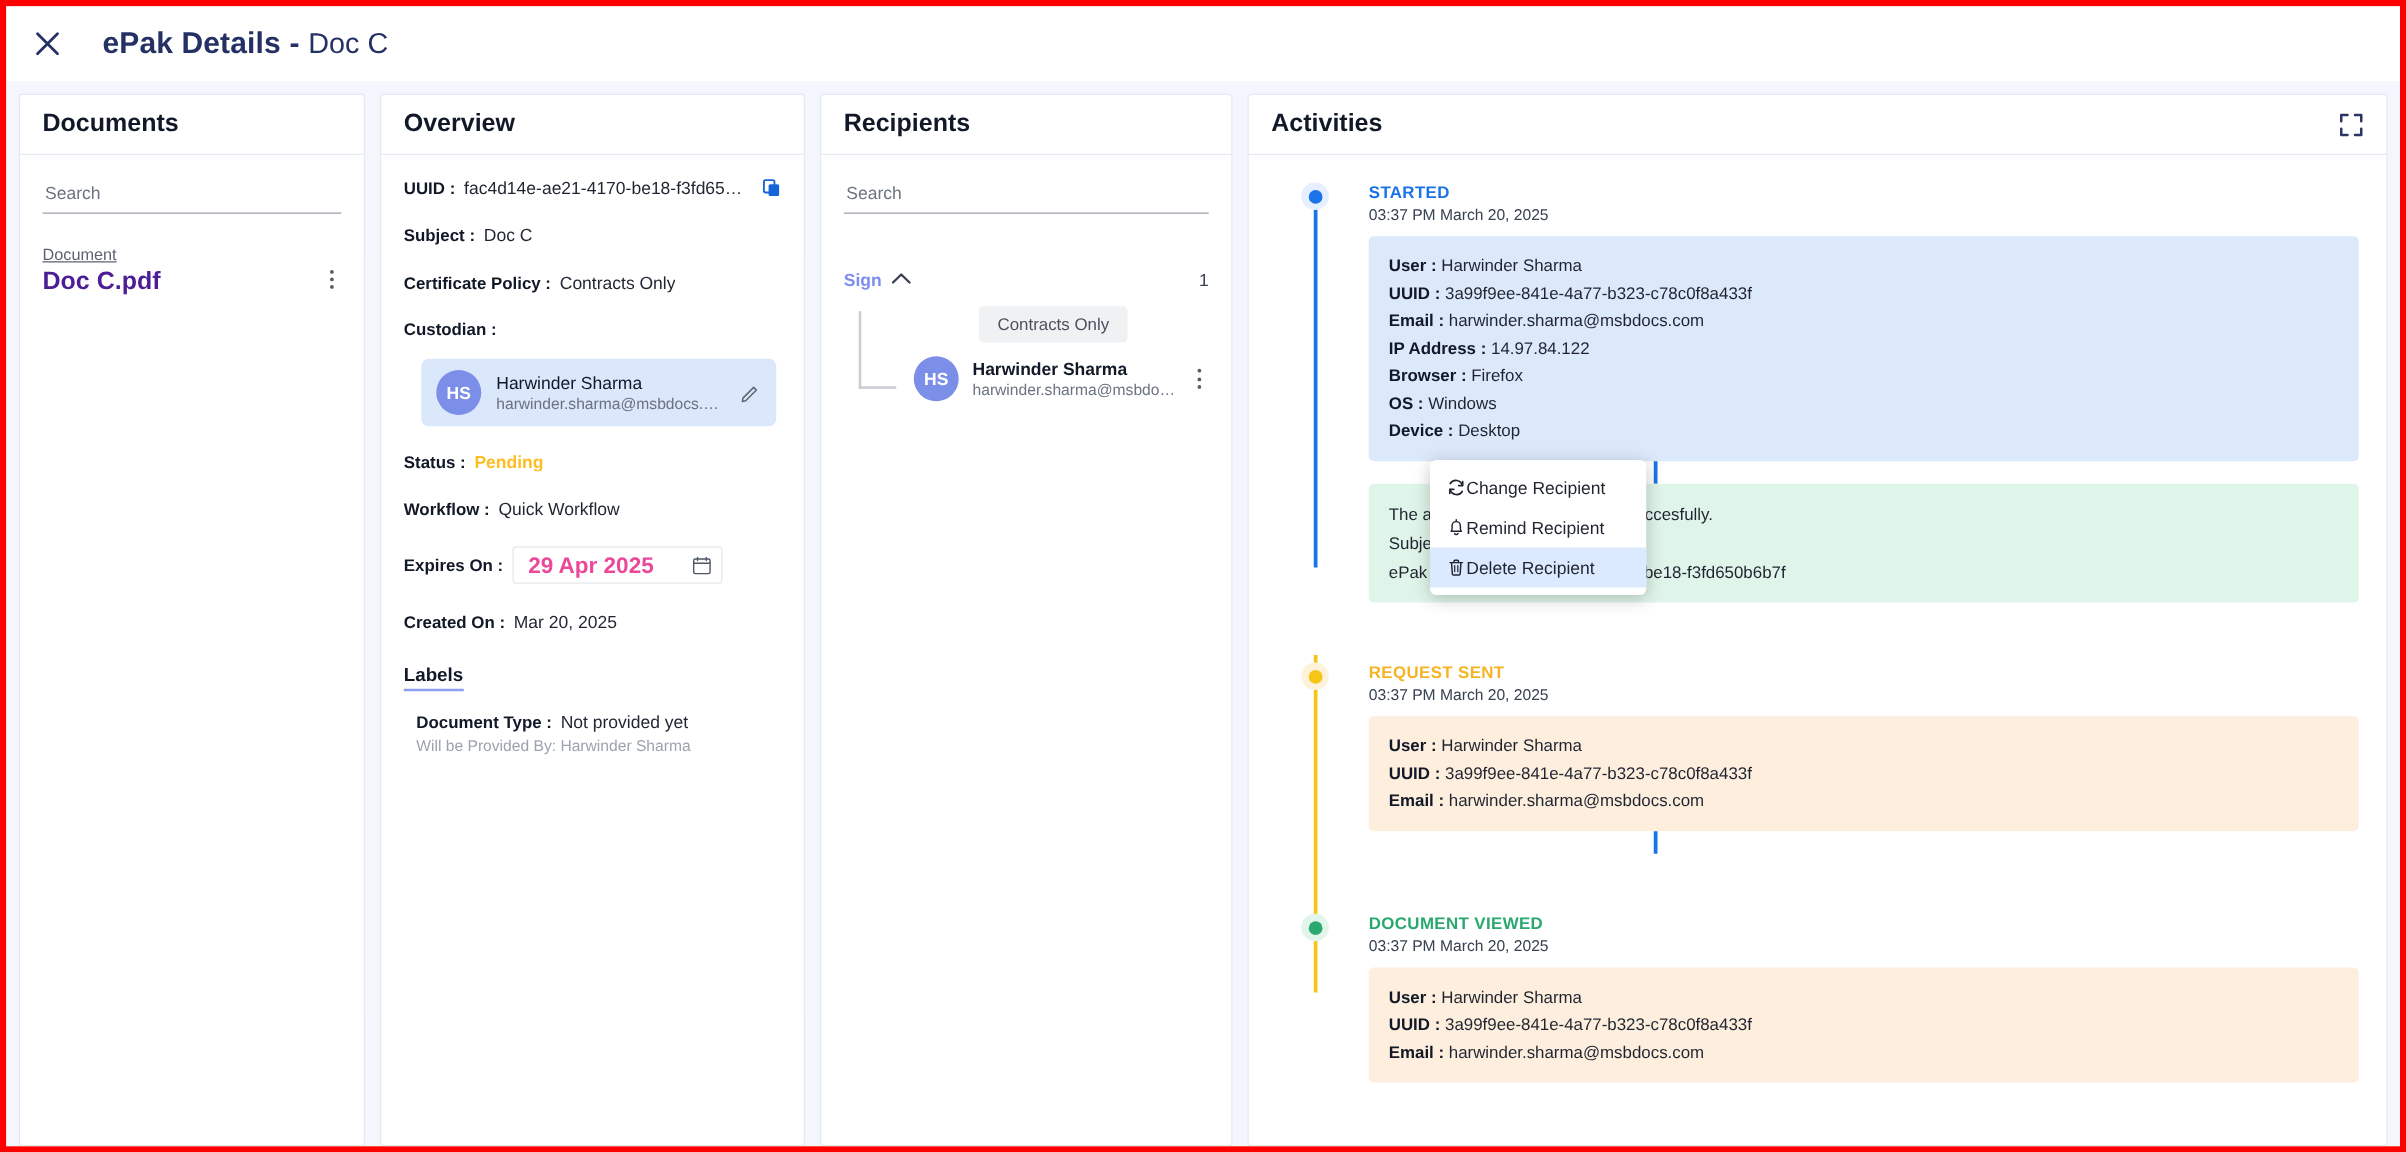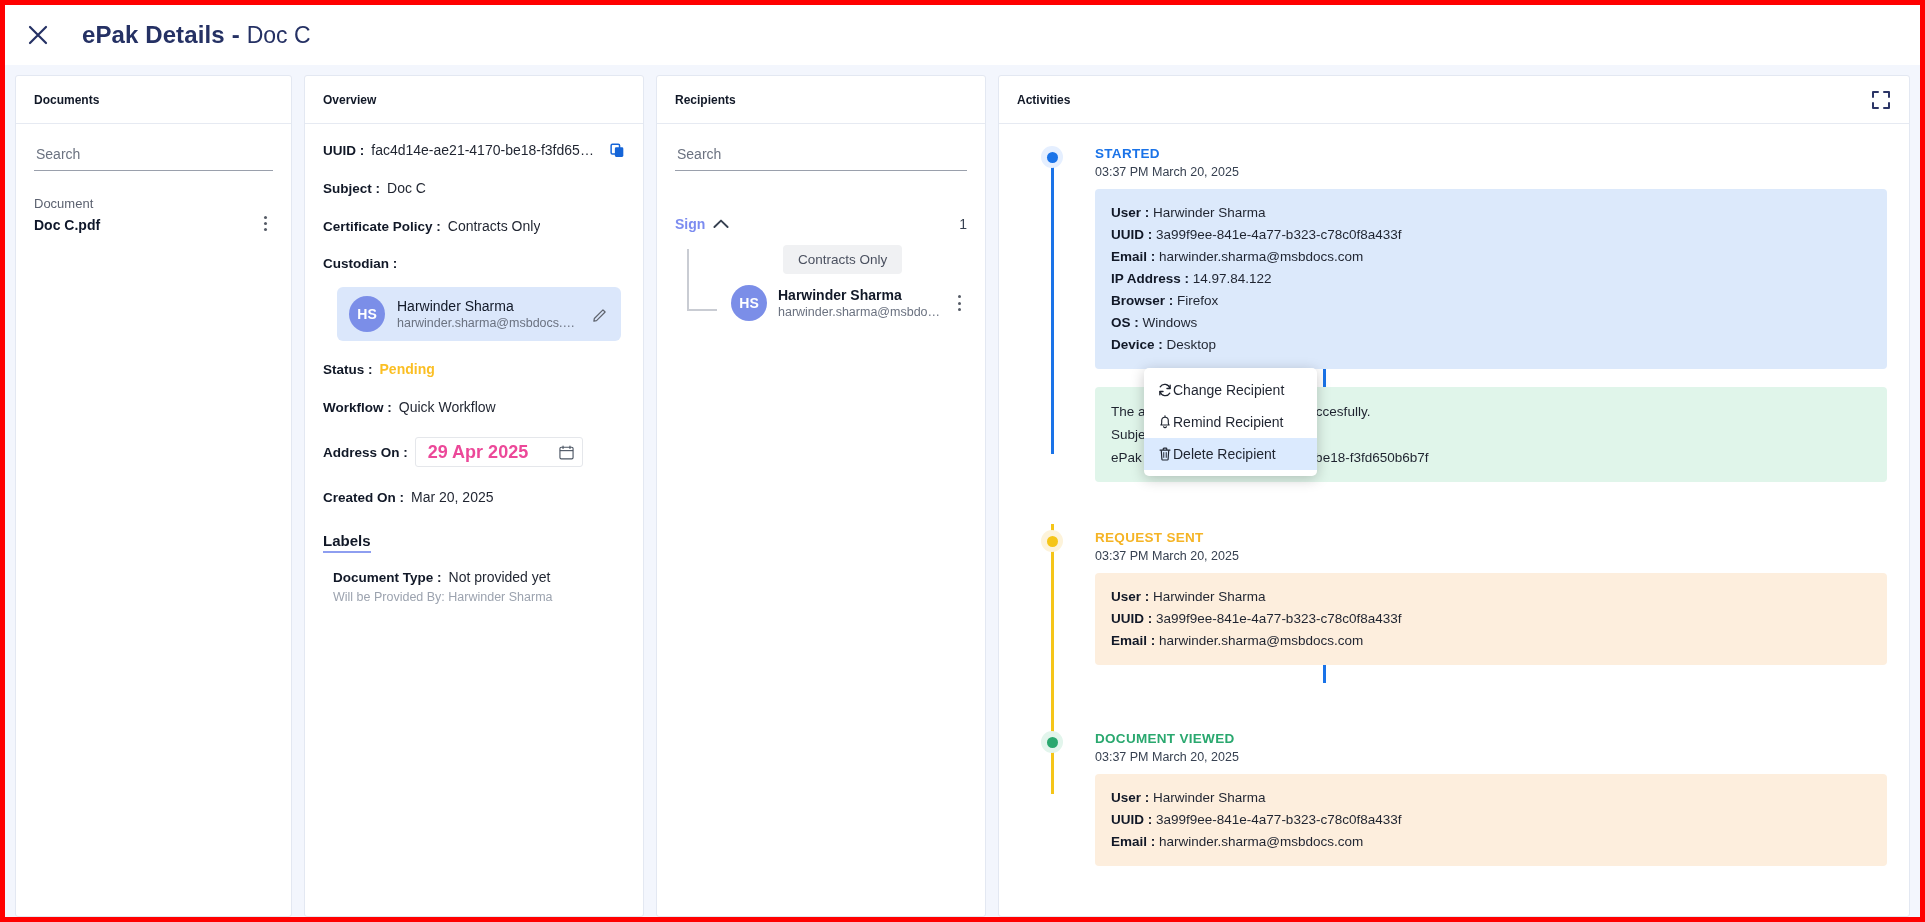--- a/index.html
+++ b/index.html
@@ -58,21 +58,21 @@
   .panel-overview  { width: 340px; }
   .panel-recipients{ width: 330px; }
   .panel-activities{ flex: 1; }
 
   .panel-head {
     height: 48px; min-height: 48px;
     display: flex; align-items: center; justify-content: space-between;
     padding: 0 18px;
     border-bottom: 1px solid #e6eaf2;
   }
-  .panel-title { font-size: 12px; font-weight: bold; color: #111827; }
+  .panel-title { font-size: 20px; font-weight: bold; color: #111827; }
   .expand-icon { cursor: pointer; display:flex; }
 
   .panel-inner { padding: 18px; overflow: hidden; flex: 1; }
   .panel-inner.np { padding: 0; }
 
   
   .search-field {
     border: none; outline: none;
     border-bottom: 1px solid #9aa0ac;
     width: 100%;
@@ -82,22 +82,22 @@
     font-family: "Liberation Sans", sans-serif;
     background: transparent;
   }
   .search-field::placeholder { color: #6b7280; }
 
   
   .doc-row {
     display: flex; align-items: flex-end; justify-content: space-between;
     margin-top: 24px;
   }
-  .doc-label { font-size: 13px; color: #5c6270; line-height: 18px; }
-  .doc-name  { font-size: 14px; color: #0f172a; font-weight: bold; line-height: 20px; margin-top: 2px; }
+  .doc-label { font-size: 13px; color: #5c6270; line-height: 18px; text-decoration: underline; }
+  .doc-name  { font-size: 20px; color: #4c1d95; font-weight: bold; line-height: 20px; margin-top: 2px; }
   .kebab { cursor: pointer; padding: 2px 6px; display:flex; align-items:center; }
   .kebab span {
     display: block; width: 3px; height: 3px; border-radius: 50%;
     background: #555b66; margin: 1.6px 0;
   }
   .kebab-v { display: flex; flex-direction: column; align-items: center; }
 
   
   .ov-row { display: flex; align-items: center; gap: 7px; margin-bottom: 22px; font-size: 14px; }
   .ov-key { font-weight: bold; color: #111827; font-size: 13.5px; white-space: nowrap; }
@@ -313,21 +313,21 @@
           <span class="ov-key">Status :</span>
           <span class="ov-val status-pending">Pending</span>
         </div>
 
         <div class="ov-row">
           <span class="ov-key">Workflow :</span>
           <span class="ov-val">Quick Workflow</span>
         </div>
 
         <div class="ov-row">
-          <span class="ov-key">Address On :</span>
+          <span class="ov-key">Expires On :</span>
           <div class="date-box">
             <span class="date-text">29 Apr 2025</span>
             <span class="cal-icon">
               <svg width="15" height="15" viewBox="0 0 16 16">
                 <rect x="1" y="2.4" width="14" height="12.4" rx="1.4" fill="none" stroke="#4b5563" stroke-width="1.2"></rect>
                 <path d="M1 6 H15" stroke="#4b5563" stroke-width="1.2"></path>
                 <path d="M4.3 1 V3.6 M11.7 1 V3.6" stroke="#4b5563" stroke-width="1.2" stroke-linecap="round"></path>
               </svg>
             </span>
           </div>

